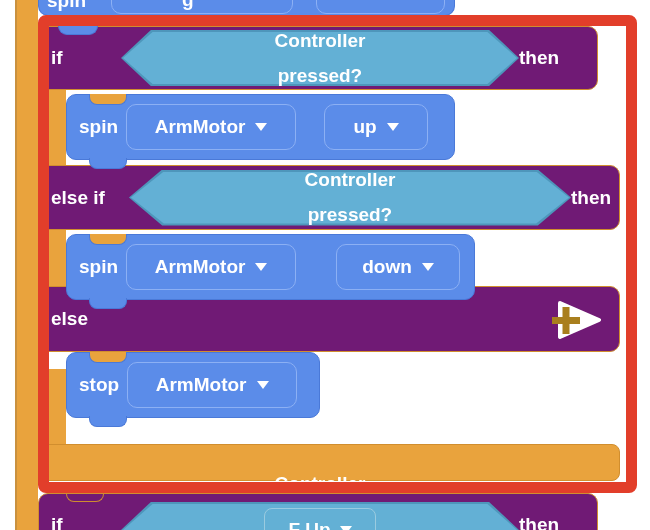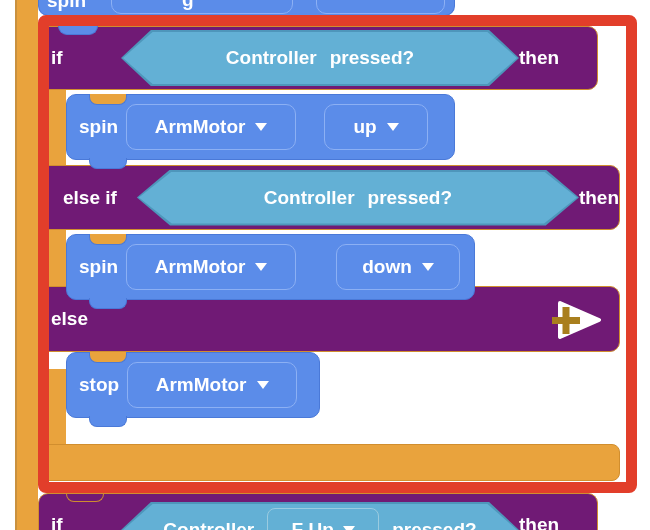--- a/index.html
+++ b/index.html
@@ -7,30 +7,30 @@
        font-family:"Liberation Sans",sans-serif;}
   .abs{position:absolute;box-sizing:border-box;}
   .blk-text{font-weight:700;font-size:19px;color:#ffffff;white-space:nowrap;}
   
   .outer-wall{left:15px;top:0;width:23px;height:530px;background:#E9A33D;border-left:2px solid #C9913F;}
   
   .orow{background:#701a75;border:1px solid #D18E2E;border-radius:10px;display:flex;align-items:center;
         padding-left:12px;z-index:1;}
   .wall{left:38px;width:28px;background:#E9A33D;border-left:1px solid #D18E2E;z-index:1;}
   .kw-if{width:70px;}
-  .kw-elseif{width:78px;margin-left:12px;}
+  .kw-elseif{width:78px;}
   .then-label{}
   
   .hex{position:relative;height:56px;flex:none;}
   .hex-stroke,.hex-fill{position:absolute;
      clip-path:polygon(0 50%,7.5% 0,92.5% 0,100% 50%,92.5% 100%,7.5% 100%);}
   .hex-stroke{inset:0;background:#4E96BB;}
   .hex-fill{inset:2px;background:#63B0D5;clip-path:polygon(0 50%,7.5% 0,92.5% 0,100% 50%,92.5% 100%,7.5% 100%);}
   .hex-content{position:relative;height:100%;display:flex;align-items:center;justify-content:center;gap:13px;
-     padding:0 32px;}
+     padding:0 32px;flex-direction:column;}
   .hexdd{border:1.5px solid #9ACBE0;border-radius:8px;height:42px;display:flex;align-items:center;
      justify-content:center;gap:9px;flex:none;}
   
   .bblock{background:#5B8CE9;border:1px solid #4A79D8;border-radius:10px;display:flex;align-items:center;
      padding-left:12px;z-index:2;}
   .bdd{border:1.5px solid #8CB0F4;border-radius:10px;height:44px;display:flex;align-items:center;
      justify-content:center;gap:10px;flex:none;}
   .notch{position:absolute;left:22px;top:-1px;width:36px;height:10px;background:#E9A33D;
      border:1px solid #4A79D8;border-top:none;border-radius:0 0 8px 8px;}
   .bump{position:absolute;left:22px;bottom:-10px;width:36px;height:10px;background:#5B8CE9;

